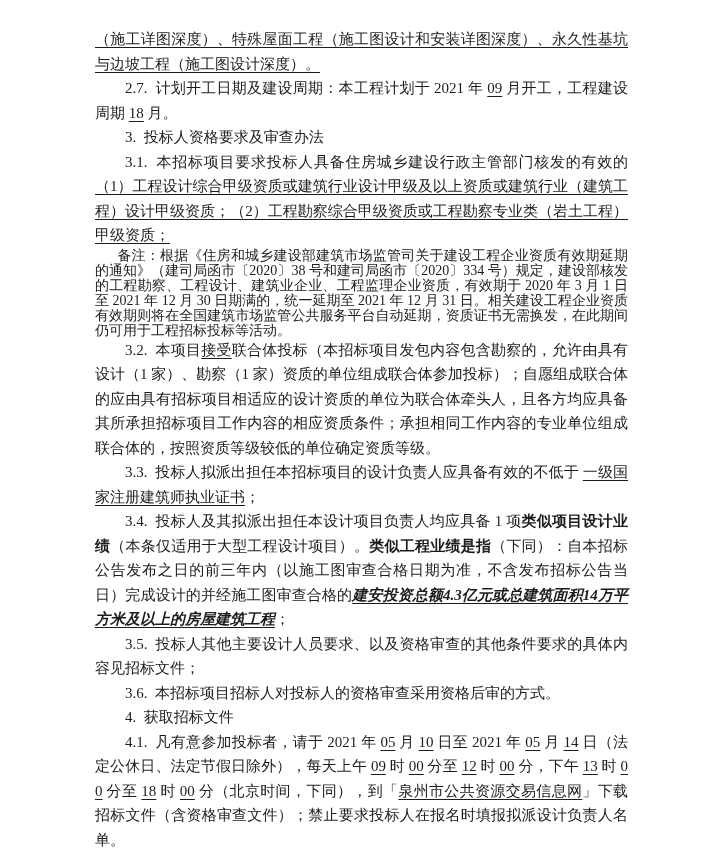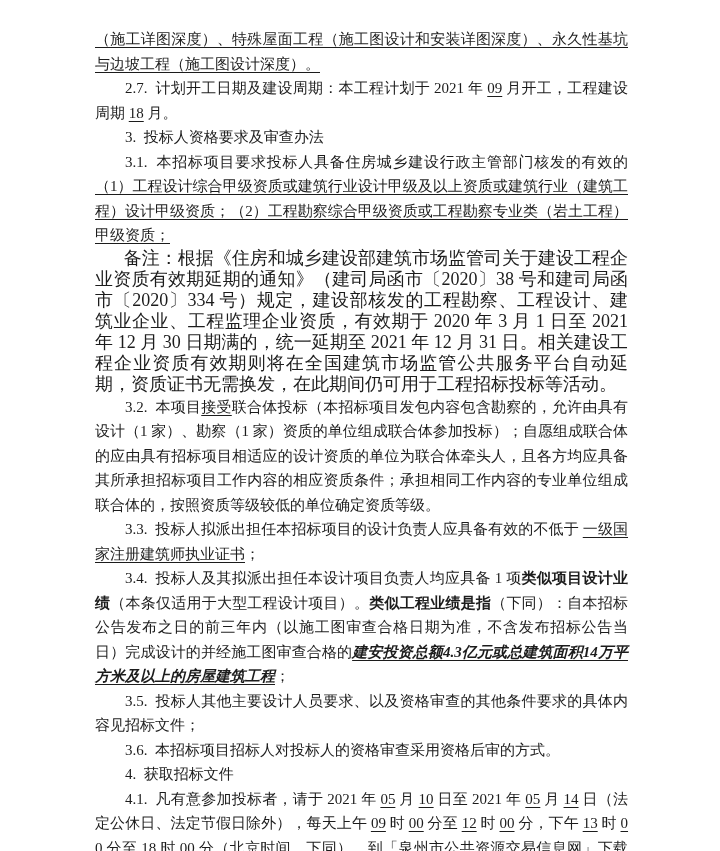--- a/index.html
+++ b/index.html
@@ -25,22 +25,22 @@
     font-size: 15px;
     line-height: 24.5px;
     color: #1c1c1c;
     text-align: justify;
     word-break: break-all;
     white-space: pre-wrap;
   }
   .content p { margin: 0; }
   .content p.indent { text-indent: 2em; }
   .content p.note {
-    font-size: 18px;
-    line-height: 21px;
+    font-size: 14px;
+    line-height: 15px;
     text-indent: 1.6em;
   }
   .u {
     text-decoration: underline;
     text-decoration-thickness: 1px;
     text-underline-offset: 3px;
   }
   .b { font-weight: 700; }
   .i { font-style: italic; }
 </style>

